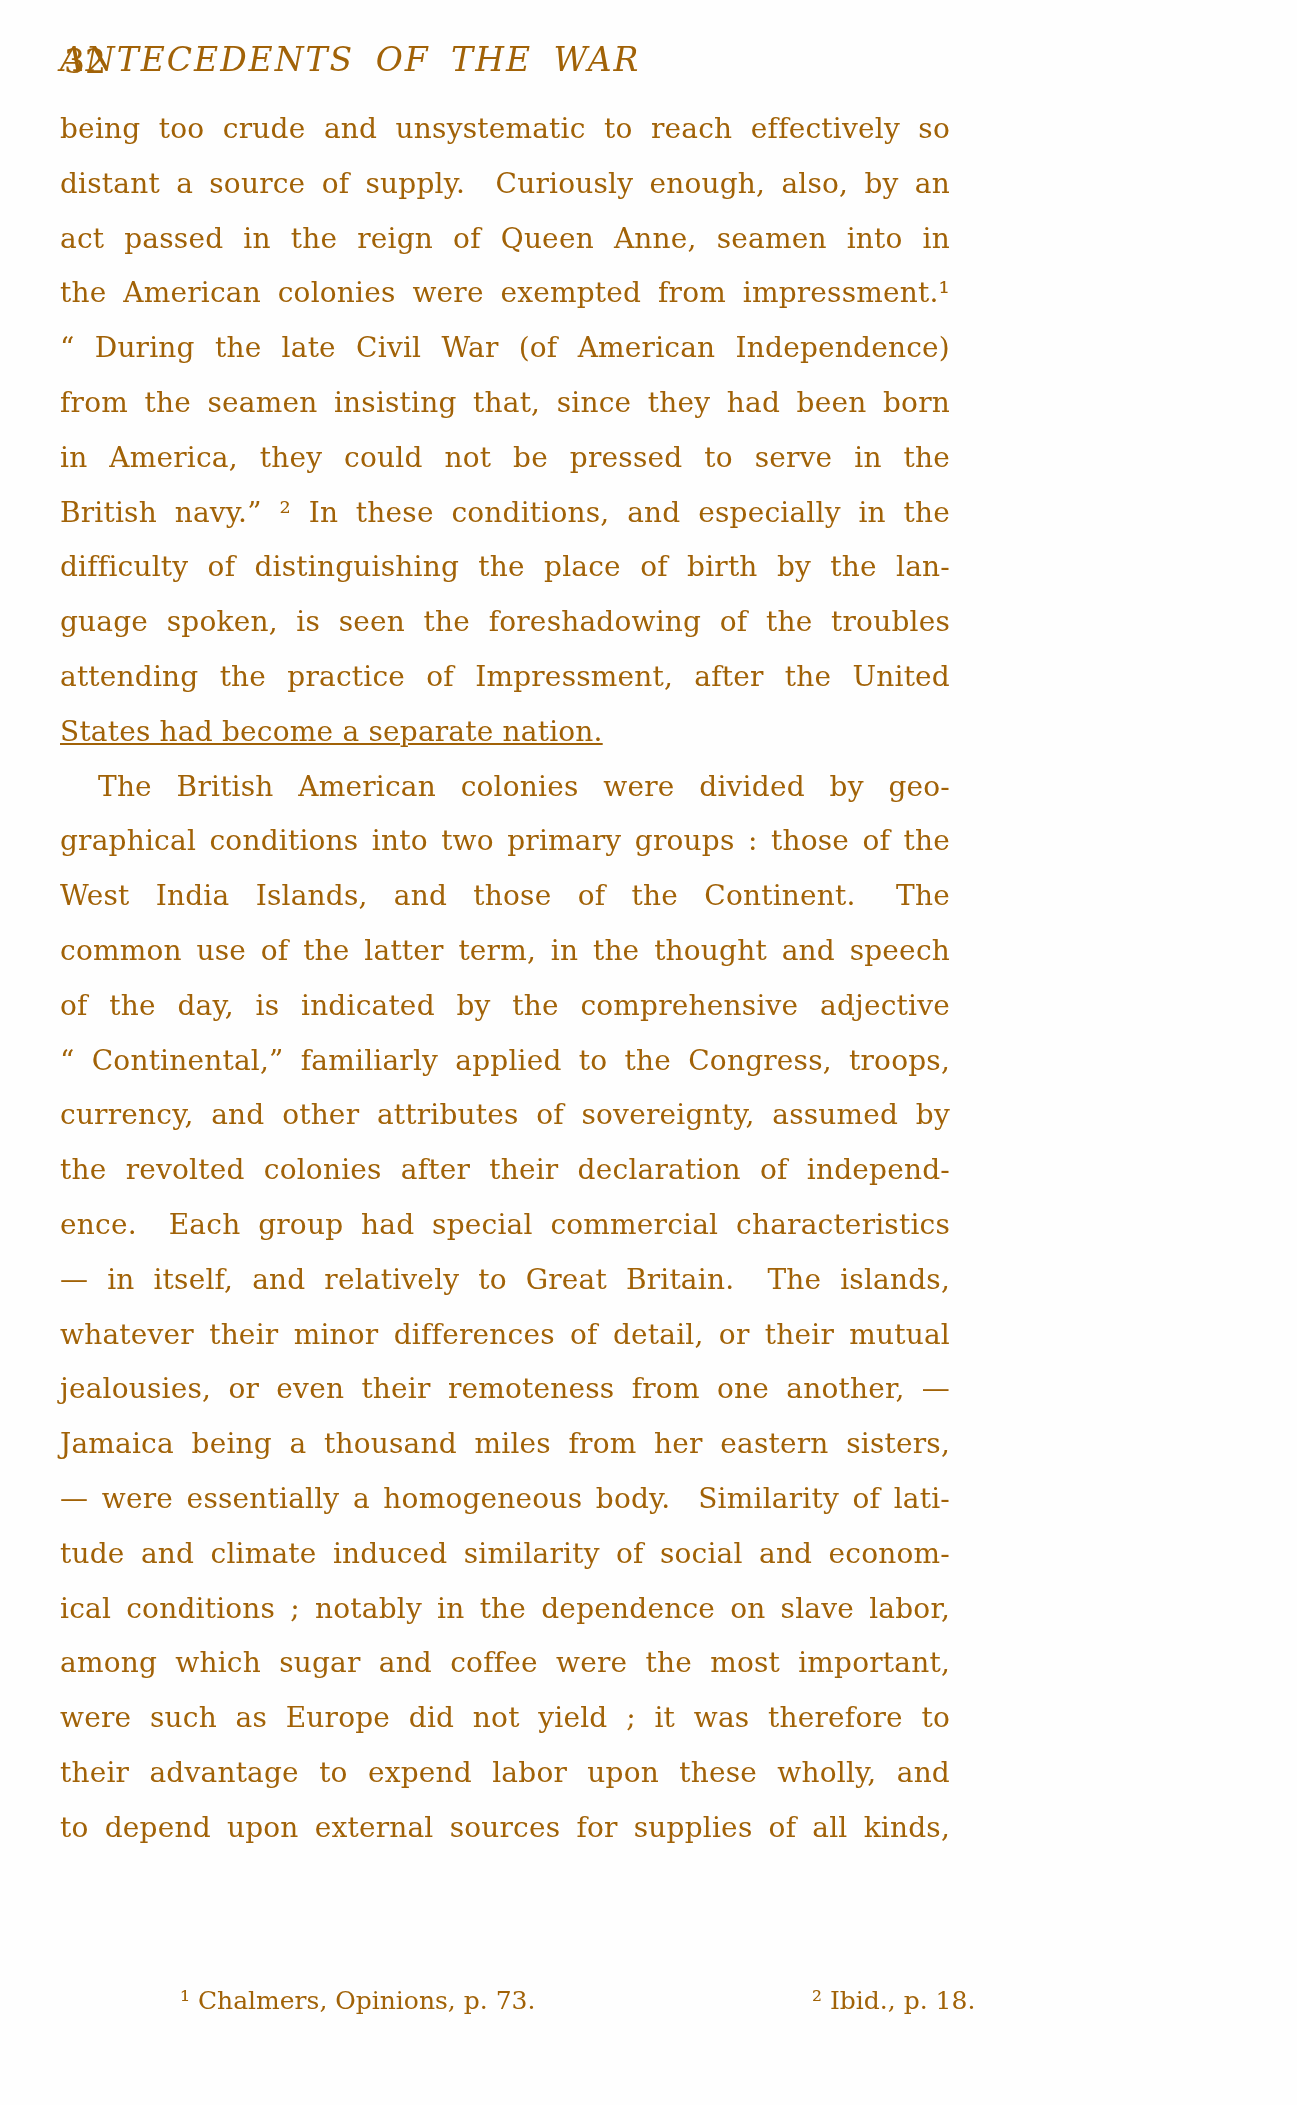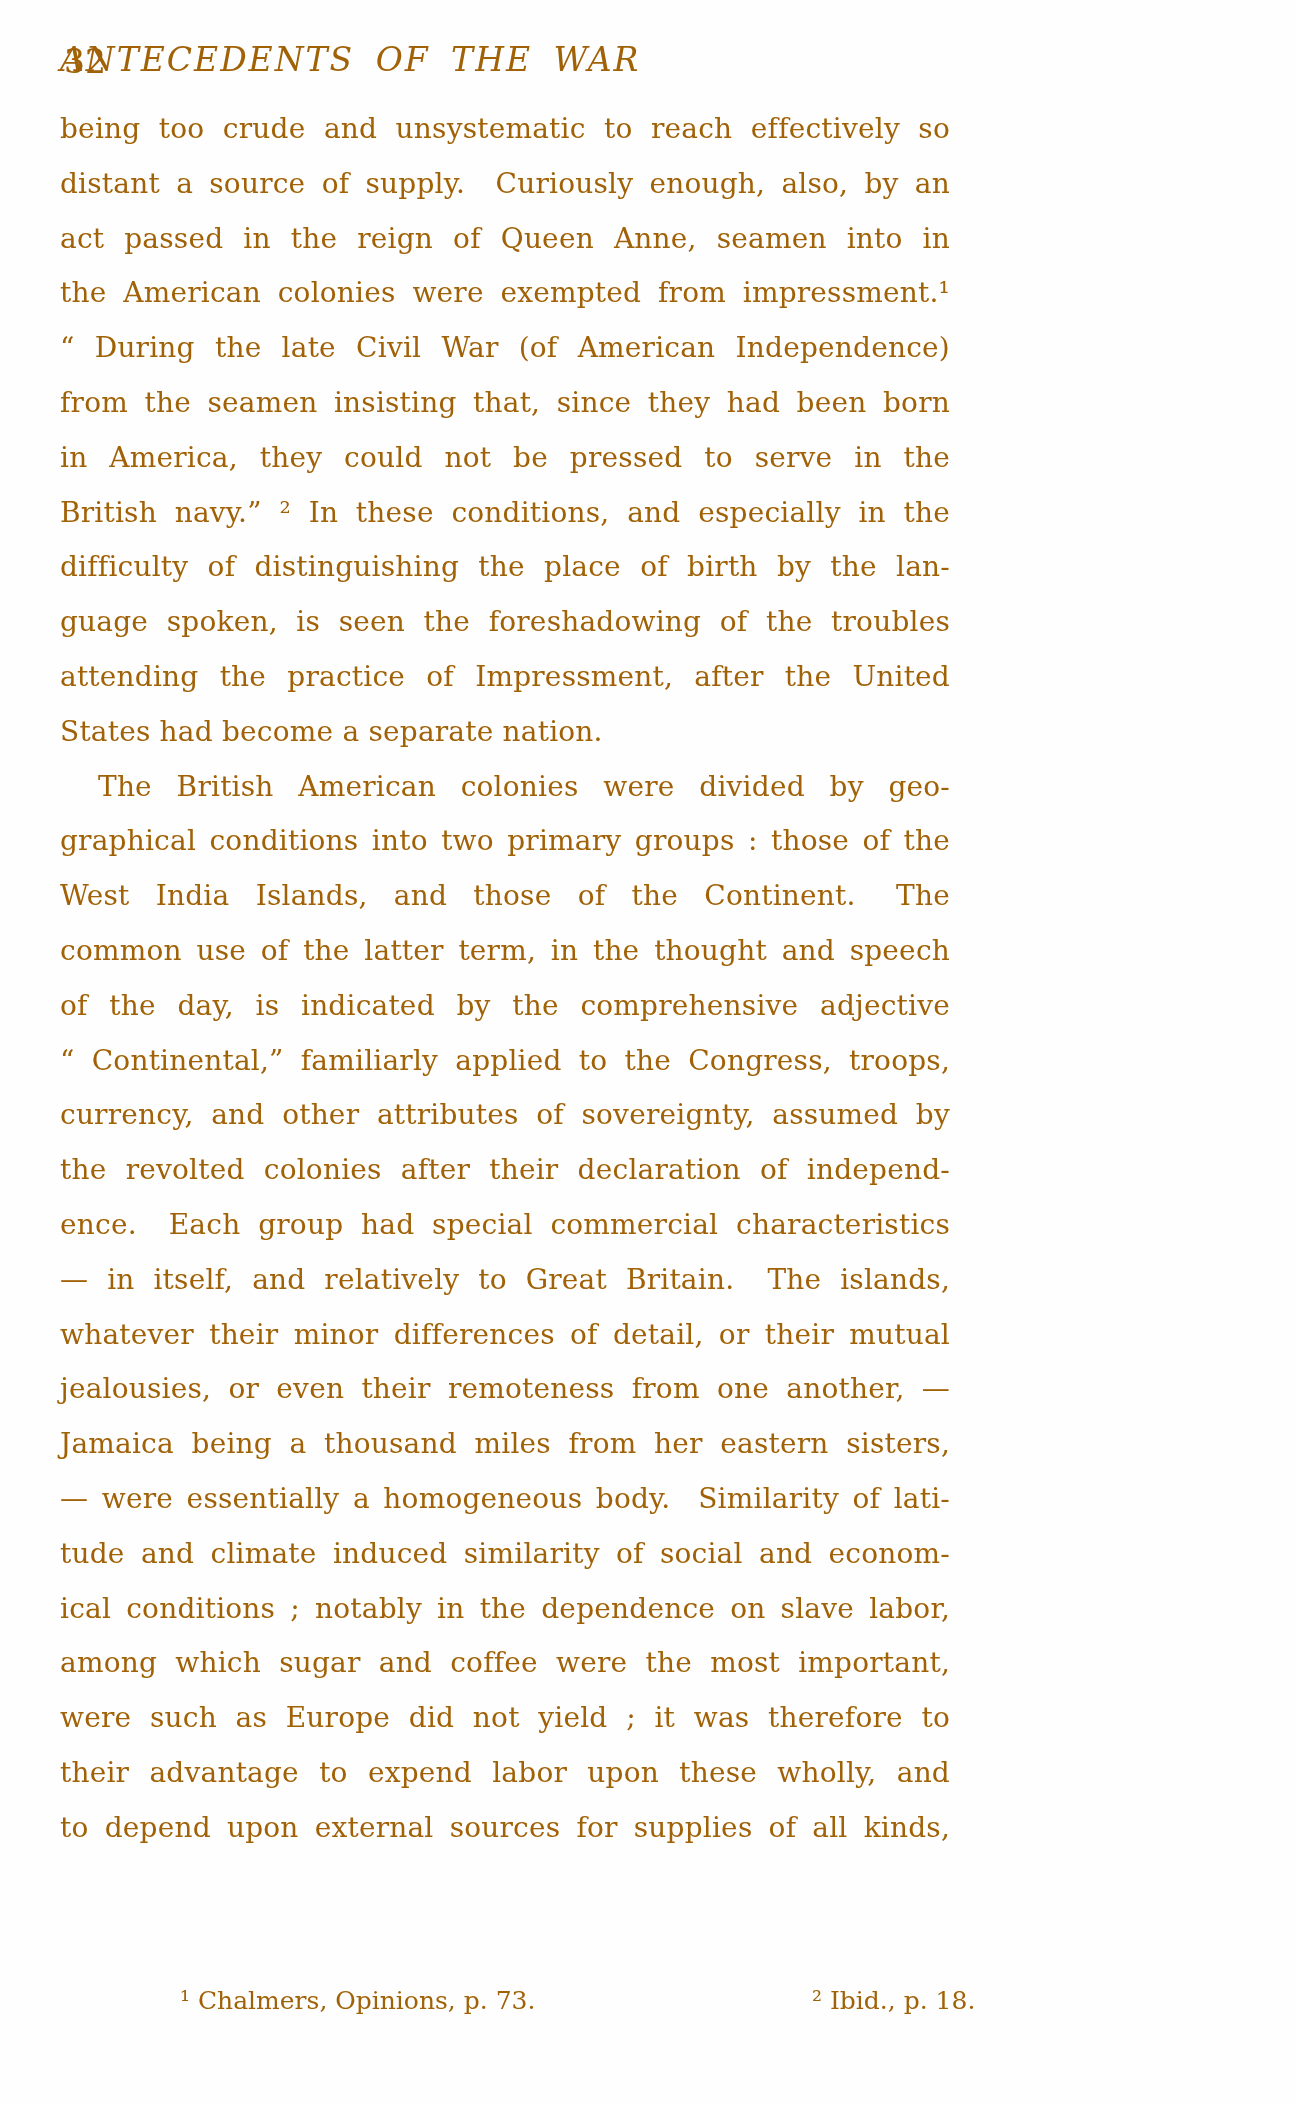--- a/index.html
+++ b/index.html
@@ -28,21 +28,21 @@
     white-space:nowrap;
   }
   .body-text { margin-top:14px; }
   .line {
     font-size:28px;
     line-height:54.8px;
     text-align:justify;
     text-align-last:justify;
     letter-spacing:0.2px;
   }
-  .line.last { text-align-last:left; }
+  .line.last { text-align-last:left;text-decoration:underline; }
   .line.indent { text-indent:38px; }
   .footnotes {
     position:absolute; left:60px; top:1978px; width:940px; height:46px;
     font-size:25px; line-height:46px;
   }
   .fn1 { position:absolute; left:120px; top:0; white-space:nowrap; }
   .fn2 { position:absolute; left:752px; top:0; white-space:nowrap; }
 </style>
 </head>
 <body>

